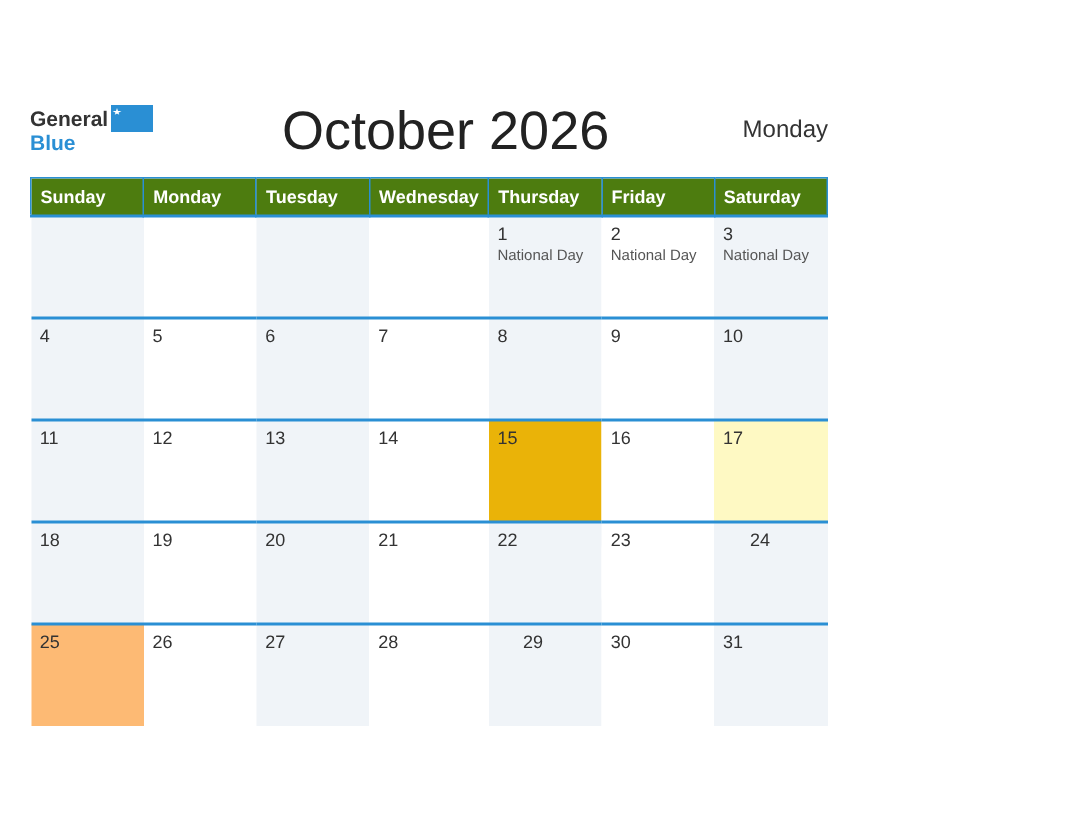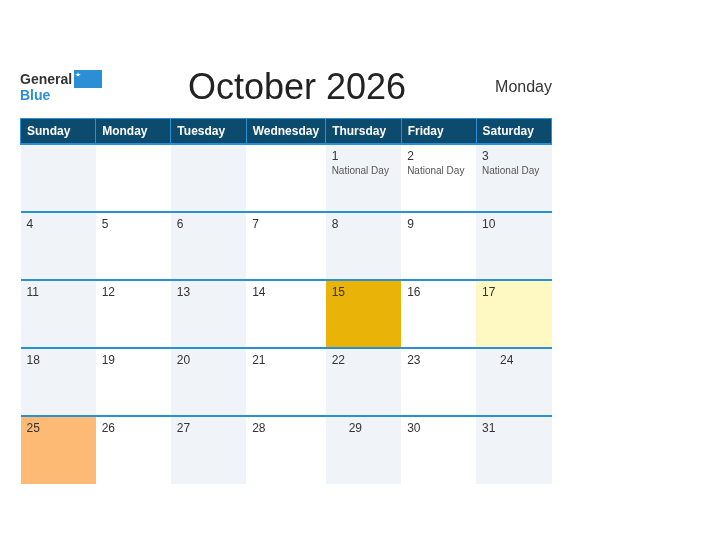--- a/index.html
+++ b/index.html
@@ -61,21 +61,21 @@
       font-size: 16px;
       color: #333;
       min-width: 60px;
       text-align: right;
     }
     .calendar {
       width: 100%;
       border-collapse: collapse;
     }
     .calendar thead tr th {
-      background: #0c4a6e;
+      background: #4d7c0f;
       color: #fff;
       font-size: 12px;
       font-weight: bold;
       padding: 5px 6px;
       text-align: left;
       border: 1px solid #2a8fd4;
     }
     .calendar tbody tr {
       border-top: 2px solid #2a8fd4;
     }

